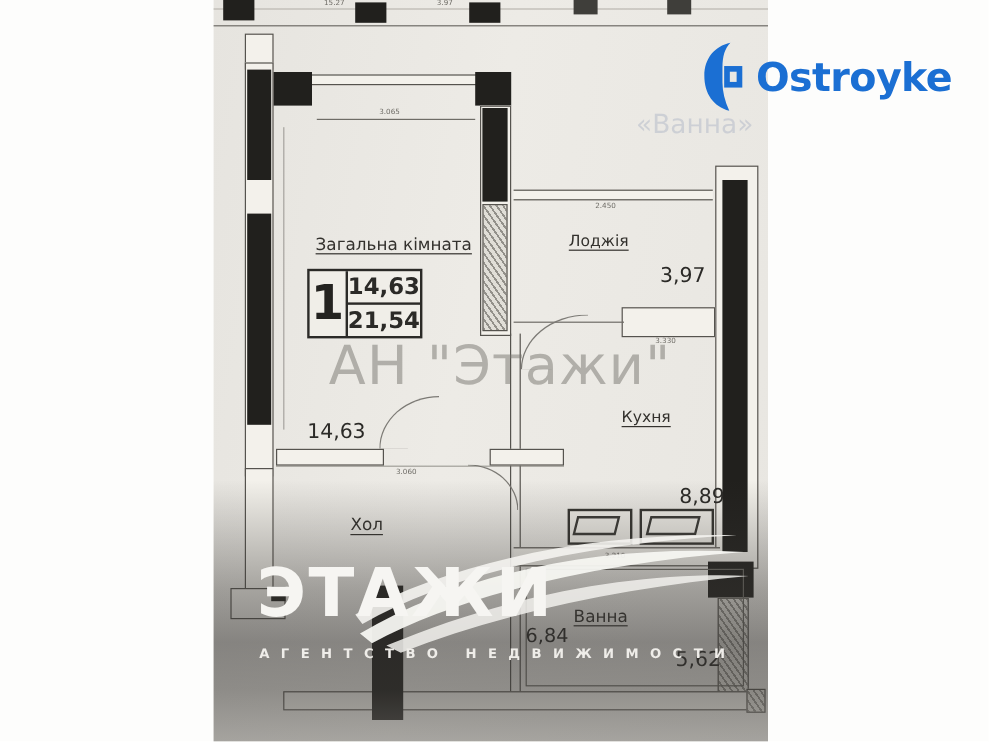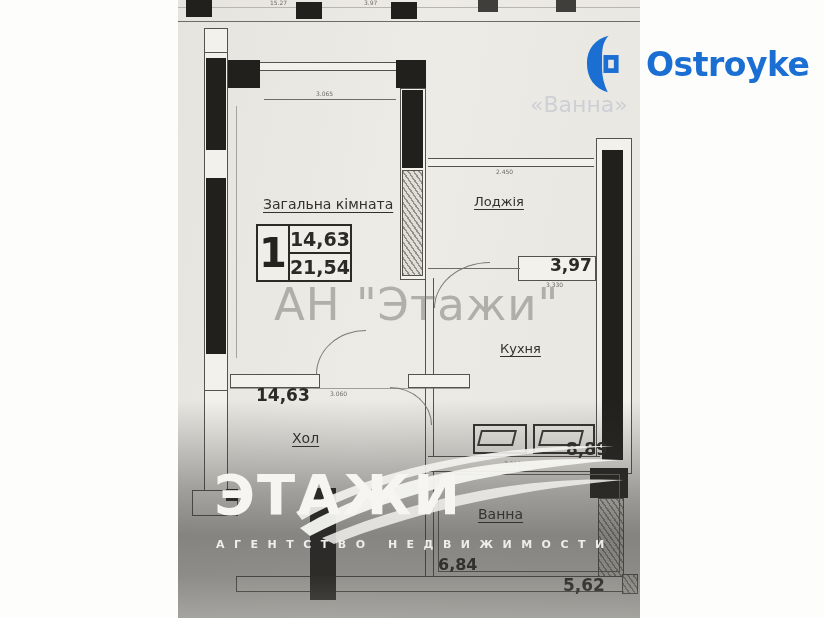--- a/index.html
+++ b/index.html
@@ -13,41 +13,41 @@
   .blk2{background:#3f3e3a;}
   .wall{background:#f3f1eb;border:1px solid #55534e;box-sizing:border-box;}
   .wallthin{background:#f3f1eb;border-top:1px solid #55534e;border-bottom:1px solid #55534e;box-sizing:border-box;}
   .hatch{box-sizing:border-box;border:1px solid #55534e;
     background:#e0ded7;
     background-image:repeating-linear-gradient(55deg,rgba(95,93,87,.6) 0 1.5px,rgba(0,0,0,0) 1.5px 4.5px);}
   .line{background:#6e6c66;}
   .lineL{background:#b9b6b0;}
   .dim{font-size:6px;color:#6f6d67;white-space:nowrap;}
   .rlabel{font-size:13px;color:#33312d;text-decoration:underline;text-underline-offset:3px;white-space:nowrap;}
-  .area{font-size:17px;font-weight:700;color:#2b2a27;white-space:nowrap;margin-top:35px;}
+  .area{font-size:17px;font-weight:400;color:#2b2a27;white-space:nowrap;}
   .arc{box-sizing:border-box;}
   
   #stamp{display:flex;box-sizing:border-box;border:2px solid #2b2a27;background:#f0eee8;}
   #stamp .c1{width:30px;border-right:2px solid #2b2a27;display:flex;align-items:center;justify-content:center;
     font-size:40px;font-weight:700;color:#242320;}
   #stamp .c2{flex:1;display:flex;flex-direction:column;}
   #stamp .c2 div{flex:1;display:flex;align-items:center;justify-content:center;font-size:19px;font-weight:600;
     color:#2b2a27;}
   #stamp .c2 div:first-child{border-bottom:2px solid #2b2a27;}
   
   #wm-center{font-size:45px;letter-spacing:1px;color:rgba(118,115,110,.5);white-space:nowrap;z-index:4;}
   #wm-misto{font-size:22px;color:rgba(128,143,175,.28);z-index:4;white-space:nowrap;}
   #shade{z-index:5;pointer-events:none;
     background:linear-gradient(to bottom,rgba(80,78,74,0) 0%,rgba(58,56,53,.42) 42%,rgba(52,50,48,.55) 62%,
       rgba(58,56,53,.52) 80%,rgba(110,108,104,.55) 100%);}
   #etagi-logo{z-index:7;font-size:56px;font-weight:700;color:#f6f5f2;letter-spacing:2px;white-space:nowrap;}
   #etagi-sub{z-index:7;font-size:11px;font-weight:700;color:#efede9;letter-spacing:9.5px;white-space:nowrap;text-align:center;}
   #swoosh{z-index:6;}
   
-  #brand{position:absolute;left:586px;top:34px;display:flex;align-items:center;gap:26px;}
+  #brand{position:absolute;left:586px;top:34px;display:flex;align-items:center;gap:10px;}
   #brand-text{font-size:33px;font-weight:700;color:#1b6fd3;letter-spacing:-.5px;}
 </style>
 </head>
 <body>
 
 <div id="stage">
 
   <div id="photo">
 
     <div class="abs lineL" style="left:0;top:7px;width:462px;height:1px"></div>
@@ -126,21 +126,21 @@
       <div class="c1">1</div>
       <div class="c2">
         <div>14,63</div>
         <div>21,54</div>
       </div>
     </div>
 
     <div class="abs rlabel" style="left:296px;top:194px">Лоджія</div>
     <div class="abs area" style="left:372px;top:220px">3,97</div>
 
-    <div class="abs rlabel" style="left:322px;top:341px">Кухня</div>
+    <div class="abs rlabel" style="left:340px;top:341px">Кухня</div>
     <div class="abs area" style="left:388px;top:404px">8,89</div>
 
     <div class="abs area" style="left:78px;top:350px">14,63</div>
     <div class="abs rlabel" style="left:114px;top:430px;font-size:14px">Хол</div>
     <div class="abs area" style="left:260px;top:520px;font-size:16px">6,84</div>
 
     <div class="abs rlabel" style="left:300px;top:506px;font-size:14px">Ванна</div>
     <div class="abs area" style="left:385px;top:540px">5,62</div>
 
     <div id="wm-misto" class="abs" style="left:352px;top:92px">«Ванна»</div>

